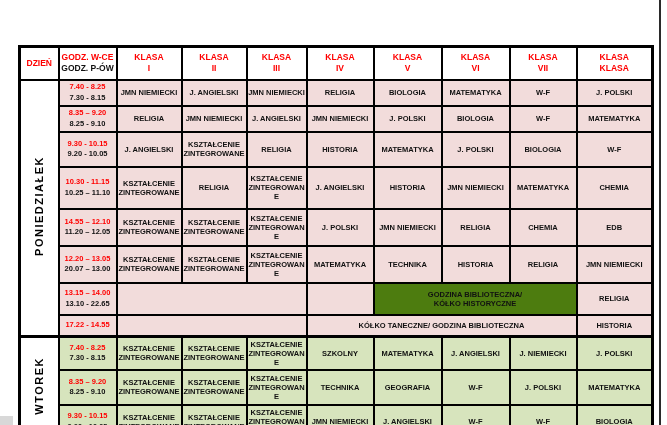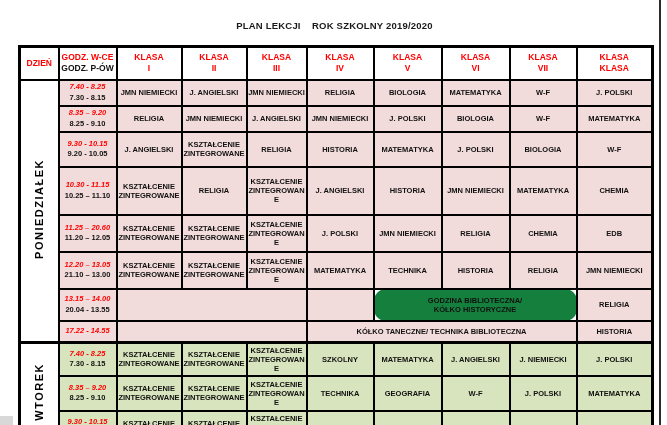--- a/index.html
+++ b/index.html
@@ -15,40 +15,39 @@
     position:absolute;left:18px;top:45px;width:633px;
     border-collapse:collapse;table-layout:fixed;border:3px solid #000;
   }
   .tt th,.tt td{
     border:2px solid #000;padding:0;text-align:center;vertical-align:middle;
     overflow:hidden;
   }
   .hd{background:#ffffff;color:#ff0000;font-size:8.5px;line-height:1.3;}
   .hd .blk{color:#111111;}
   .time-cell div{font-size:7.5px;line-height:1.4;white-space:nowrap;}
-  .time-cell .t1{color:#ff0000;font-style:italic;}
+  .time-cell .t1{color:#ff0000;}
   .time-cell .t2{color:#111111;}
   .subj{
     font-size:7.5px;color:#111111;line-height:1.2;
     white-space:pre-line;word-wrap:break-word;padding:1px 2px;
   }
   .day-cell{background:#ffffff;}
   .day-label{
     writing-mode:vertical-rl;transform:rotate(180deg);
     font-size:11px;letter-spacing:1.5px;color:#000;display:inline-block;
   }
   tr.sec-start td{border-top:3px solid #000;}
   .edge-line{position:absolute;left:659px;top:0;width:2px;height:425px;background:#2a2a2a;}
   .scroll-corner{position:absolute;left:0;top:416px;width:13px;height:9px;background:#d8d8d8;}
 </style>
 </head>
 <body>
 
 <div class="page">
-  <div class="title">PLAN LEKCJI    ROK SZKOLNY 2019/2020</div>
 
   <table class="tt">
     <colgroup>
       <col style="width:39px">
         <col style="width:58px">
         <col style="width:65px">
         <col style="width:65px">
       <col style="width:60px">
         <col style="width:67px">
         <col style="width:68px">
@@ -134,79 +133,79 @@
           </td>
           <td class="subj" style="background: rgb(242, 220, 219);">J. ANGIELSKI</td>
           <td class="subj" style="background: rgb(242, 220, 219);">KSZTAŁCENIE ZINTEGROWANE</td>
           <td class="subj" style="background: rgb(242, 220, 219);">RELIGIA</td>
           <td class="subj" style="background: rgb(242, 220, 219);">HISTORIA</td>
           <td class="subj" style="background: rgb(242, 220, 219);">MATEMATYKA</td>
           <td class="subj" style="background: rgb(242, 220, 219);">J. POLSKI</td>
           <td class="subj" style="background: rgb(242, 220, 219);">BIOLOGIA</td>
           <td class="subj" style="background: rgb(242, 220, 219);">W-F</td>
         </tr>
-        <tr style="height: 48px;">
+        <tr style="height: 42px;">
           <td class="time-cell" style="background: rgb(242, 220, 219);">
             <div class="t1">10.30 - 11.15</div>
             <div class="t2">10.25 – 11.10</div>
           </td>
           <td class="subj" style="background: rgb(242, 220, 219);">KSZTAŁCENIE ZINTEGROWANE</td>
           <td class="subj" style="background: rgb(242, 220, 219);">RELIGIA</td>
           <td class="subj" style="background: rgb(242, 220, 219);">KSZTAŁCENIE ZINTEGROWANE</td>
           <td class="subj" style="background: rgb(242, 220, 219);">J. ANGIELSKI</td>
           <td class="subj" style="background: rgb(242, 220, 219);">HISTORIA</td>
           <td class="subj" style="background: rgb(242, 220, 219);">JMN NIEMIECKI</td>
           <td class="subj" style="background: rgb(242, 220, 219);">MATEMATYKA</td>
           <td class="subj" style="background: rgb(242, 220, 219);">CHEMIA</td>
         </tr>
         <tr style="height: 37px;">
           <td class="time-cell" style="background: rgb(242, 220, 219);">
-            <div class="t1">11.25 – 20.60</div>
+            <div class="t1">14.55 – 12.10</div>
             <div class="t2">11.20 – 12.05</div>
           </td>
           <td class="subj" style="background: rgb(242, 220, 219);">KSZTAŁCENIE ZINTEGROWANE</td>
           <td class="subj" style="background: rgb(242, 220, 219);">KSZTAŁCENIE ZINTEGROWANE</td>
           <td class="subj" style="background: rgb(242, 220, 219);">KSZTAŁCENIE ZINTEGROWANE</td>
           <td class="subj" style="background: rgb(242, 220, 219);">J. POLSKI</td>
           <td class="subj" style="background: rgb(242, 220, 219);">JMN NIEMIECKI</td>
           <td class="subj" style="background: rgb(242, 220, 219);">RELIGIA</td>
           <td class="subj" style="background: rgb(242, 220, 219);">CHEMIA</td>
           <td class="subj" style="background: rgb(242, 220, 219); margin-left: 38px;">EDB</td>
         </tr>
         <tr style="height: 37px;">
           <td class="time-cell" style="background: rgb(242, 220, 219);">
             <div class="t1">12.20 – 13.05</div>
-            <div class="t2">21.10 – 13.00</div>
+            <div class="t2">20.07 – 13.00</div>
           </td>
           <td class="subj" style="background: rgb(242, 220, 219);">KSZTAŁCENIE ZINTEGROWANE</td>
           <td class="subj" style="background: rgb(242, 220, 219);">KSZTAŁCENIE ZINTEGROWANE</td>
           <td class="subj" style="background: rgb(242, 220, 219);">KSZTAŁCENIE ZINTEGROWANE</td>
           <td class="subj" style="background: rgb(242, 220, 219);">MATEMATYKA</td>
           <td class="subj" style="background: rgb(242, 220, 219);">TECHNIKA</td>
           <td class="subj" style="background: rgb(242, 220, 219);">HISTORIA</td>
           <td class="subj" style="background: rgb(242, 220, 219);">RELIGIA</td>
           <td class="subj" style="background: rgb(242, 220, 219);">JMN NIEMIECKI</td>
         </tr>
         <tr style="height: 32px;">
           <td class="time-cell" style="background: rgb(242, 220, 219);">
             <div class="t1">13.15 – 14.00</div>
-            <div class="t2">20.04 - 13.55</div>
+            <div class="t2">13.10 - 22.65</div>
           </td>
           <td class="subj" colspan="3" style="background: rgb(242, 220, 219);"></td>
           <td class="subj" style="background: rgb(242, 220, 219);"></td>
-          <td class="subj" colspan="3" style="background: #15803d; border-radius: 12px;">GODZINA BIBLIOTECZNA/
+          <td class="subj" colspan="3" style="background: #4d7c0f;">GODZINA BIBLIOTECZNA/
 KÓŁKO HISTORYCZNE</td>
           <td class="subj" style="background: rgb(242, 220, 219);">RELIGIA</td>
         </tr>
         <tr style="height: 22px;">
           <td class="time-cell" style="background: rgb(242, 220, 219);">
             <div class="t1">17.22 - 14.55</div>
           </td>
           <td class="subj" colspan="3" style="background: rgb(242, 220, 219);"></td>
-          <td class="subj" colspan="4" style="background: rgb(242, 220, 219);">KÓŁKO TANECZNE/  TECHNIKA BIBLIOTECZNA</td>
+          <td class="subj" colspan="4" style="background: rgb(242, 220, 219);">KÓŁKO TANECZNE/  GODZINA BIBLIOTECZNA</td>
           <td class="subj" style="background: rgb(242, 220, 219);">HISTORIA</td>
         </tr>
         <tr class="sec-start" style="height: 33px;">
           <td class="day-cell" rowspan="3"><span class="day-label">WTOREK</span></td>
           <td class="time-cell" style="background: rgb(215, 228, 189);">
             <div class="t1">7.40 - 8.25</div>
             <div class="t2">7.30 - 8.15</div>
           </td>
           <td class="subj" style="background: rgb(215, 228, 189);">KSZTAŁCENIE ZINTEGROWANE</td>
           <td class="subj" style="background: rgb(215, 228, 189);">KSZTAŁCENIE ZINTEGROWANE</td>

